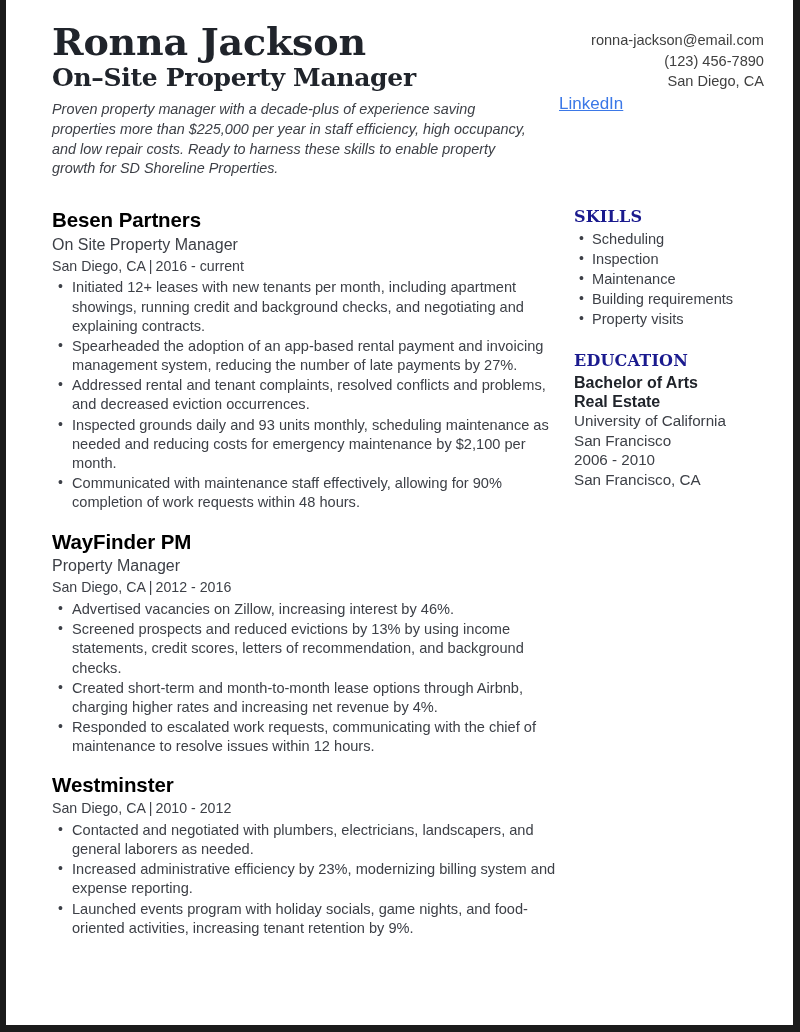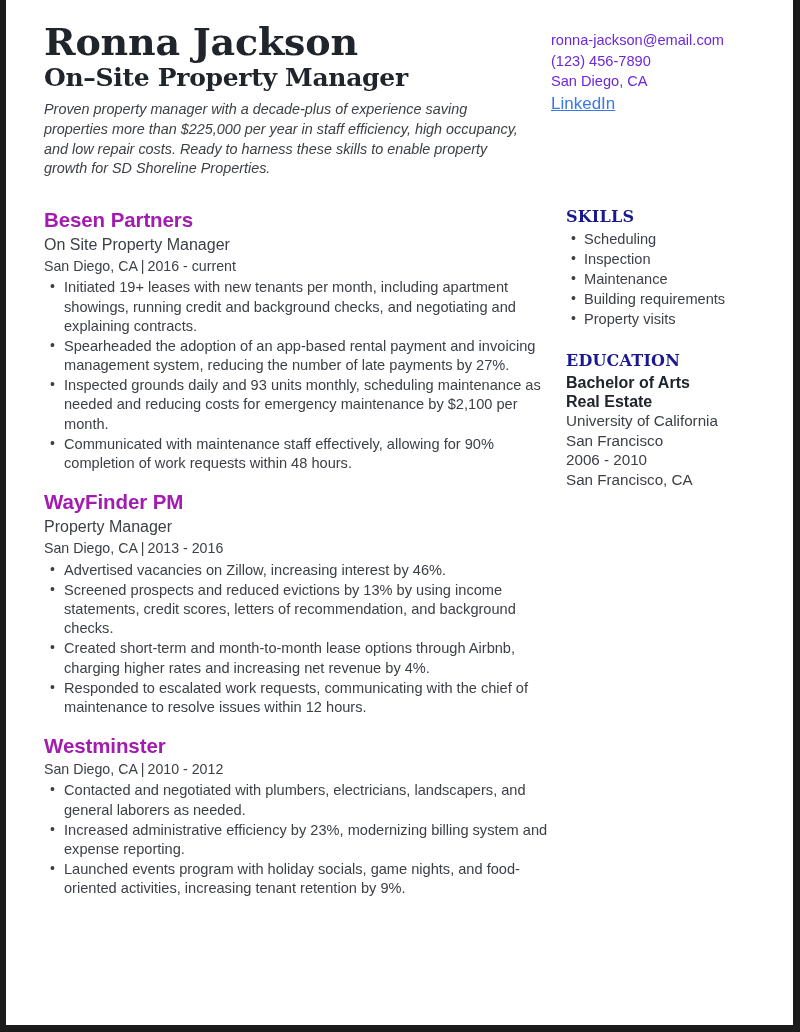--- a/index.html
+++ b/index.html
@@ -16,21 +16,21 @@
     border-left: 6px solid #1b1b1b;
     border-right: 7px solid #1b1b1b;
     border-top: 0px solid #1b1b1b;
     border-bottom: 7px solid #1b1b1b;
     overflow: hidden;
     font-family: "Liberation Sans", sans-serif;
     color: #3d4047;
   }
   #sheet {
     position: absolute;
-    left: 0; top: 0;
+    left: 8px; top: 0;
     width: 787px;
     height: 1025px;
     background: #ffffff;
   }
 
   
   .header {
     position: absolute;
     left: 38px;
     top: 22px;
@@ -67,22 +67,23 @@
     font-size: 14.4px;
     font-style: italic;
     line-height: 1.36;
     color: #3d4047;
     margin: 0;
     width: 484px;
   }
   .contact-line {
     font-size: 14.6px;
     line-height: 1.42;
-    color: #6d28d9;
+    color: #404040;
     white-space: nowrap;
+    text-align: right;
   }
   .contact-link {
     color: #3b78e7;
     text-decoration: underline;
     font-size: 17px;
     line-height: 1.42;
     cursor: pointer;
   }
 
   
@@ -109,21 +110,21 @@
     line-height: 1.1;
   }
   .col-right .sec-head { margin-bottom: 4px; }
 
   .job { margin-bottom: 17px; }
   .job:last-child { margin-bottom: 16px; }
 
   .company {
     font-size: 20.5px;
     font-weight: 700;
-    color: #a21caf;
+    color: #000000;
     line-height: 1.2;
     margin: 0 0 2px 0;
     letter-spacing: -0.1px;
   }
   .role {
     font-size: 16px;
     color: #3d4047;
     line-height: 1.25;
     margin: 0 0 3px 0;
   }
@@ -213,30 +214,31 @@
       </div>
     </div>
 
     <div class="col-left">
       <div id="jobs-container">
           <div class="job">
             <div class="company">Besen Partners</div>
             <div class="role">On Site Property Manager</div>
             <div class="meta"><span>San Diego, CA</span><span class="sep">|</span><span>2016 - current</span></div>
             <ul class="bullets">
-              <li>Initiated 19+ leases with new tenants per month, including apartment showings, running credit and background checks, and negotiating and explaining contracts.</li>
+              <li>Initiated 12+ leases with new tenants per month, including apartment showings, running credit and background checks, and negotiating and explaining contracts.</li>
               <li>Spearheaded the adoption of an app-based rental payment and invoicing management system, reducing the number of late payments by 27%.</li>
+              <li>Addressed rental and tenant complaints, resolved conflicts and problems, and decreased eviction occurrences.</li>
               <li>Inspected grounds daily and 93 units monthly, scheduling maintenance as needed and reducing costs for emergency maintenance by $2,100 per month.</li>
               <li>Communicated with maintenance staff effectively, allowing for 90% completion of work requests within 48 hours.</li>
             </ul>
           </div>
           <div class="job">
             <div class="company">WayFinder PM</div>
             <div class="role">Property Manager</div>
-            <div class="meta"><span>San Diego, CA</span><span class="sep">|</span><span>2013 - 2016</span></div>
+            <div class="meta"><span>San Diego, CA</span><span class="sep">|</span><span>2012 - 2016</span></div>
             <ul class="bullets">
               <li>Advertised vacancies on Zillow, increasing interest by 46%.</li>
               <li>Screened prospects and reduced evictions by 13% by using income statements, credit scores, letters of recommendation, and background checks.</li>
               <li>Created short-term and month-to-month lease options through Airbnb, charging higher rates and increasing net revenue by 4%.</li>
               <li>Responded to escalated work requests, communicating with the chief of maintenance to resolve issues within 12 hours.</li>
             </ul>
           </div>
           <div class="job">
             <div class="company">Westminster</div>
             <div class="meta"><span>San Diego, CA</span><span class="sep">|</span><span>2010 - 2012</span></div>

